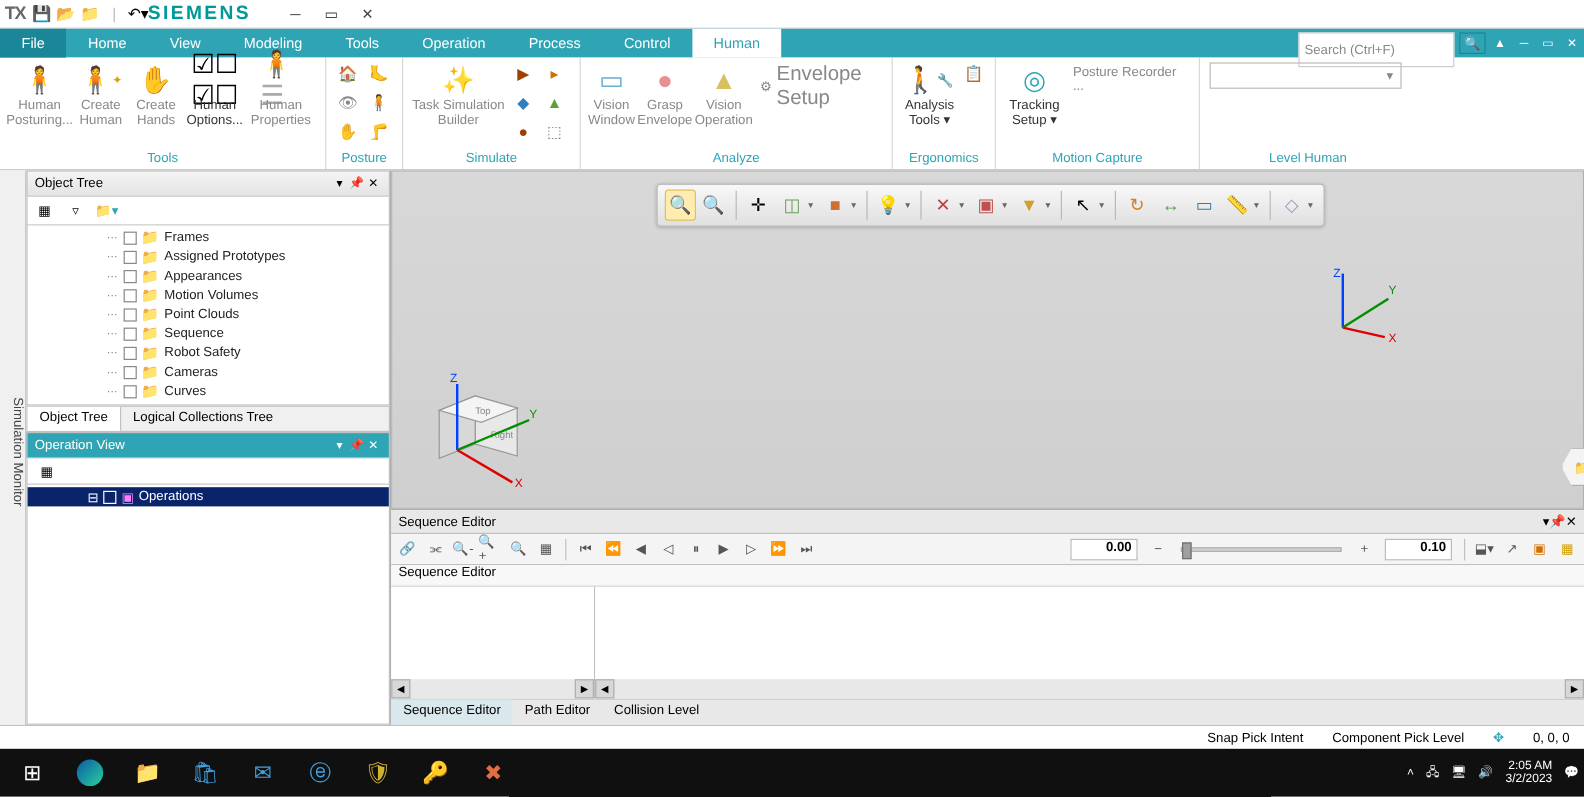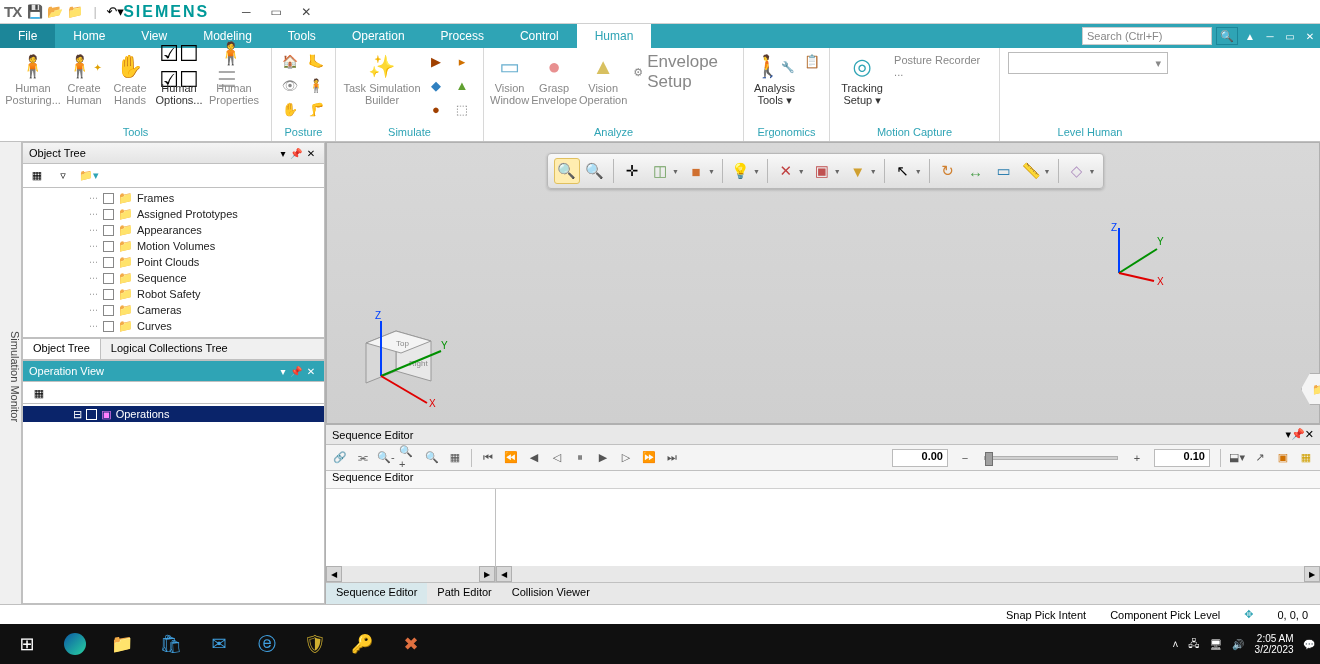--- a/index.html
+++ b/index.html
@@ -14,21 +14,21 @@
 .brand { font-size:16px; font-weight:bold; color:#009999; letter-spacing:2px; margin-right:30px; }
 .win-ctrl { display:flex; gap:16px; }
 .win-btn { width:14px; height:14px; display:flex; align-items:center; justify-content:center; color:#444; cursor:pointer; font-size:12px; }
 
 
 .tabrow { height:24px; background:#2fa4b5; display:flex; align-items:stretch; }
 .tab { padding:0 18px; color:#fff; font-size:12px; display:flex; align-items:center; cursor:pointer; }
 .tab.file { background:#1c8699; font-weight:500; }
 .tab.active { background:#fff; color:#2fa4b5; }
 .tab-spacer { flex:1; }
-.search-box { width:130px; height:18px; background:#fff; border:1px solid #ccc; margin:3px 4px; font-size:11px; padding:0 4px; display:flex; align-items:center; color:#888; }
+.search-box { width:130px; height:29px; background:#fff; border:1px solid #ccc; margin:3px 4px; font-size:11px; padding:0 4px; display:flex; align-items:center; color:#888; }
 .search-btn { width:22px; height:18px; background:#2fa4b5; border:1px solid #1c8699; margin:3px 2px 3px 0; display:flex; align-items:center; justify-content:center; color:#fff; cursor:pointer; }
 .tail-btn { width:18px; height:18px; color:#fff; display:flex; align-items:center; justify-content:center; margin:3px 1px; cursor:pointer; font-size:10px;}
 
 
 .ribbon { height:94px; background:#fff; display:flex; border-bottom:1px solid #c0c0c0; }
 .rgroup { display:flex; flex-direction:column; border-right:1px solid #d8d8d8; padding:2px 6px; }
 .rgroup-body { flex:1; display:flex; align-items:flex-start; gap:2px; }
 .rgroup-label { text-align:center; color:#2fa4b5; font-size:11px; padding-bottom:1px; }
 .bigbtn { width:54px; display:flex; flex-direction:column; align-items:center; cursor:pointer; padding:2px 0; }
 .bigbtn .icn { width:34px; height:30px; display:flex; align-items:center; justify-content:center; font-size:22px; }
@@ -498,21 +498,21 @@
           <div class="hscroll">
               <div class="arr">◀</div>
               <div class="track"></div>
               <div class="arr">▶</div>
             </div>
         </div>
       </div>
       <div class="seq-tabs">
         <div class="seq-tab active">Sequence Editor</div>
         <div class="seq-tab">Path Editor</div>
-        <div class="seq-tab">Collision Viewer</div>
+        <div class="seq-tab">Collision Level</div>
       </div>
     </div>
   </div>
 </div>
 
 <div class="status">
   <span>Snap Pick Intent</span>
   <span>Component Pick Level</span>
   <span style="color:#2fa4b5">✥</span>
   <span>0, 0, 0</span>

